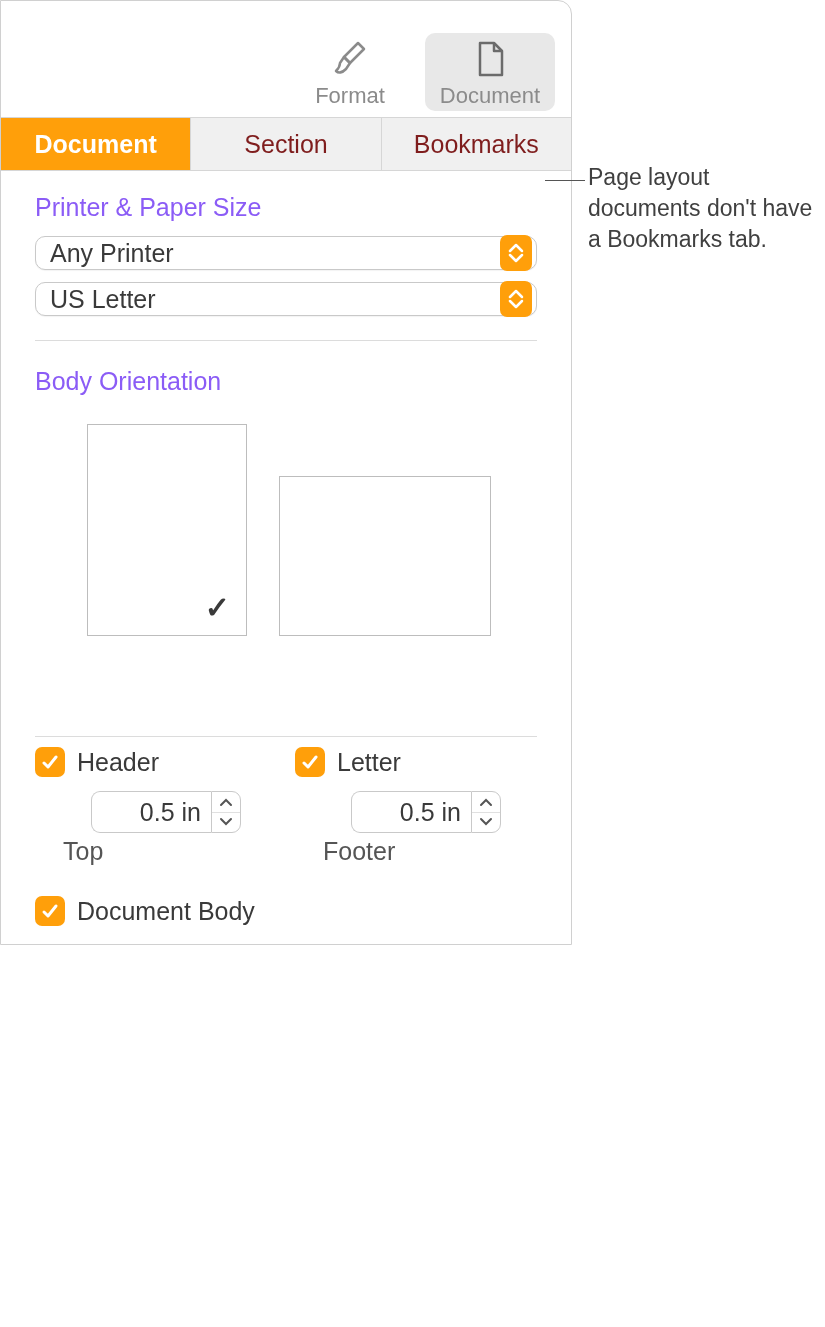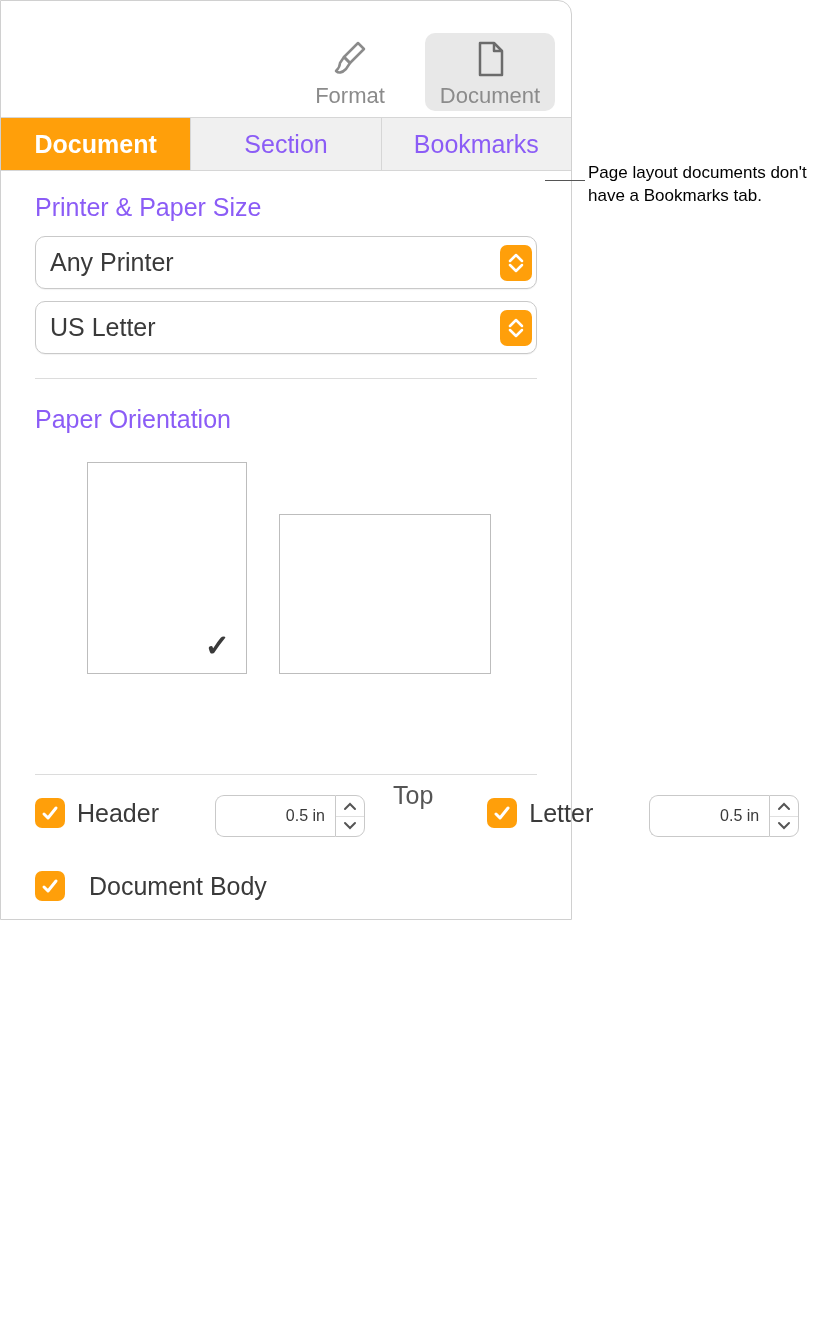--- a/index.html
+++ b/index.html
@@ -52,21 +52,21 @@
     border-bottom: 1px solid #d6d6d6;
     background: #f0f0f0;
     height: 54px;
   }
   .tab {
     flex: 1;
     display: flex;
     align-items: center;
     justify-content: center;
     font-size: 25px;
-    color: #8b5cf6;
+    color: #7f1d1d;
   }
   .tab + .tab { border-left: 1px solid #d6d6d6; }
   .tab.active {
     background: #ff9f0a;
     color: #fff;
     font-weight: 600;
     border-left: none;
   }
 
   .content { padding: 22px 34px 18px 34px; }
@@ -78,21 +78,21 @@
   }
   .section-title.first { margin-top: 0; }
 
   
   .popup {
     display: flex;
     align-items: center;
     justify-content: space-between;
     border: 1px solid #c9c9c9;
     border-radius: 10px;
-    height: 53px;
+    height: 34px;
     padding: 0 4px 0 14px;
     font-size: 25px;
     background: #fff;
     margin-bottom: 12px;
     box-shadow: 0 1px 1px rgba(0,0,0,0.05);
   }
   .updown-btn {
     width: 32px; height: 36px;
     border-radius: 7px;
     background: #ff9f0a;
@@ -149,29 +149,29 @@
     position: relative;
   }
   .checkbox svg { display:block; }
   .cb-label { font-size: 25px; color: #3a3a3a; }
 
   .hf-grid {
     display:flex;
     gap: 54px;
     margin-top: 6px;
   }
-  .hf-col { display:flex; flex-direction:row; }
+  .hf-col { display:flex; flex-direction:column; }
   .stepper-row { display:flex; align-items:center; margin: 14px 0 4px 56px; }
   .stepper-input {
     width: 120px; height: 42px;
     border: 1px solid #c9c9c9;
     border-top-left-radius: 9px;
     border-bottom-left-radius: 9px;
     border-right: none;
-    font-size: 16px;
+    font-size: 25px;
     text-align: right;
     padding-right: 10px;
     line-height: 40px;
     background:#fff;
   }
   .stepper-btns {
     width: 30px; height: 42px;
     border: 1px solid #c9c9c9;
     border-top-right-radius: 9px;
     border-bottom-right-radius: 9px;
@@ -181,28 +181,28 @@
   .stepper-btns div {
     flex:1; display:flex; align-items:center; justify-content:center;
   }
   .stepper-btns div:first-child { border-bottom:1px solid #e0e0e0; }
   .sub-label {
     font-size: 25px;
     color: #555;
     margin-left: 28px;
   }
 
-  .doc-body-row { margin-top: 30px; display:flex; align-items:center; gap:24px; }
+  .doc-body-row { margin-top: 30px; display:flex; align-items:center; gap:12px; }
 
   
   .callout {
     position: absolute;
-    font-size: 17px;
+    font-size: 23px;
     line-height: 1.35;
-    color: #000000;
+    color: #404040;
   }
   .callout1 { left: 588px; top: 162px; width: 230px; }
   .callout2 { left: 36px; top: 1200px; width: 560px; }
 
   .lead-line1 {
     position:absolute;
     left: 545px; top: 180px;
     width: 40px; height: 1px;
     background:#555;
   }
@@ -276,21 +276,21 @@
               <path d="M2 8 L8 2 L14 8" stroke="#fff" stroke-width="2.5" fill="none" stroke-linecap="round" stroke-linejoin="round"></path>
             </svg>
           <svg width="16" height="10" viewBox="0 0 16 10">
               <path d="M2 2 L8 8 L14 2" stroke="#fff" stroke-width="2.5" fill="none" stroke-linecap="round" stroke-linejoin="round"></path>
             </svg>
         </span>
       </div>
 
       <hr class="rule">
 
-      <div class="section-title">Paper Orientation</div>
+      <div class="section-title">Body Orientation</div>
 
       <div class="orient-row">
         <div class="orient-box portrait">
           <span class="orient-check">✓</span>
         </div>
         <div class="orient-box landscape"></div>
       </div>
 
       <hr class="rule" style="margin-top:100px;">
 

